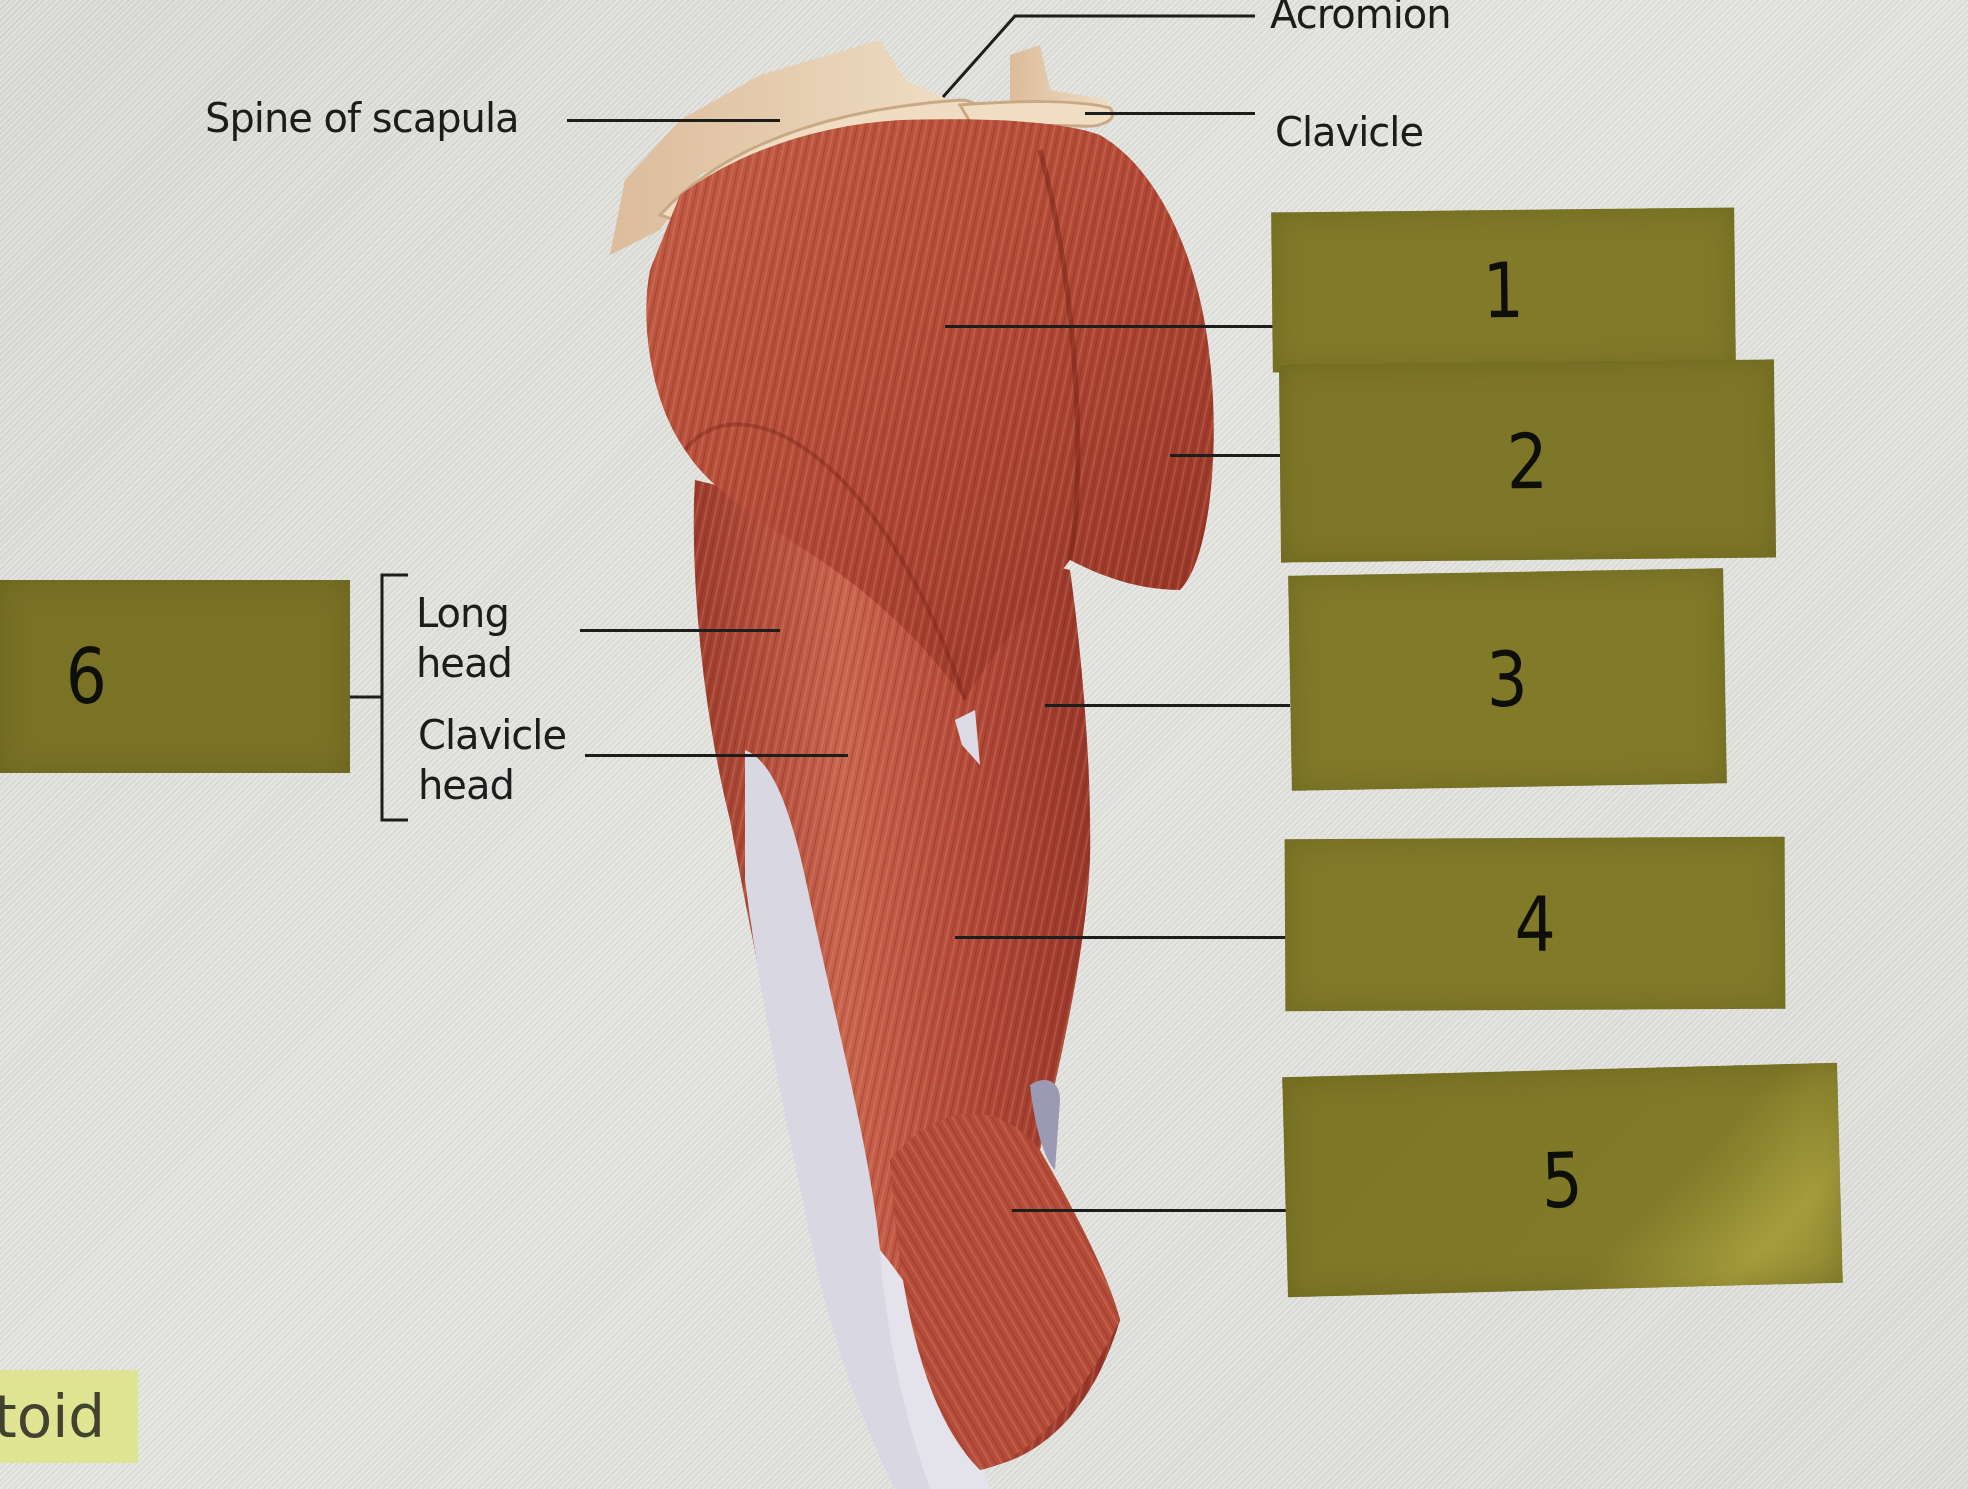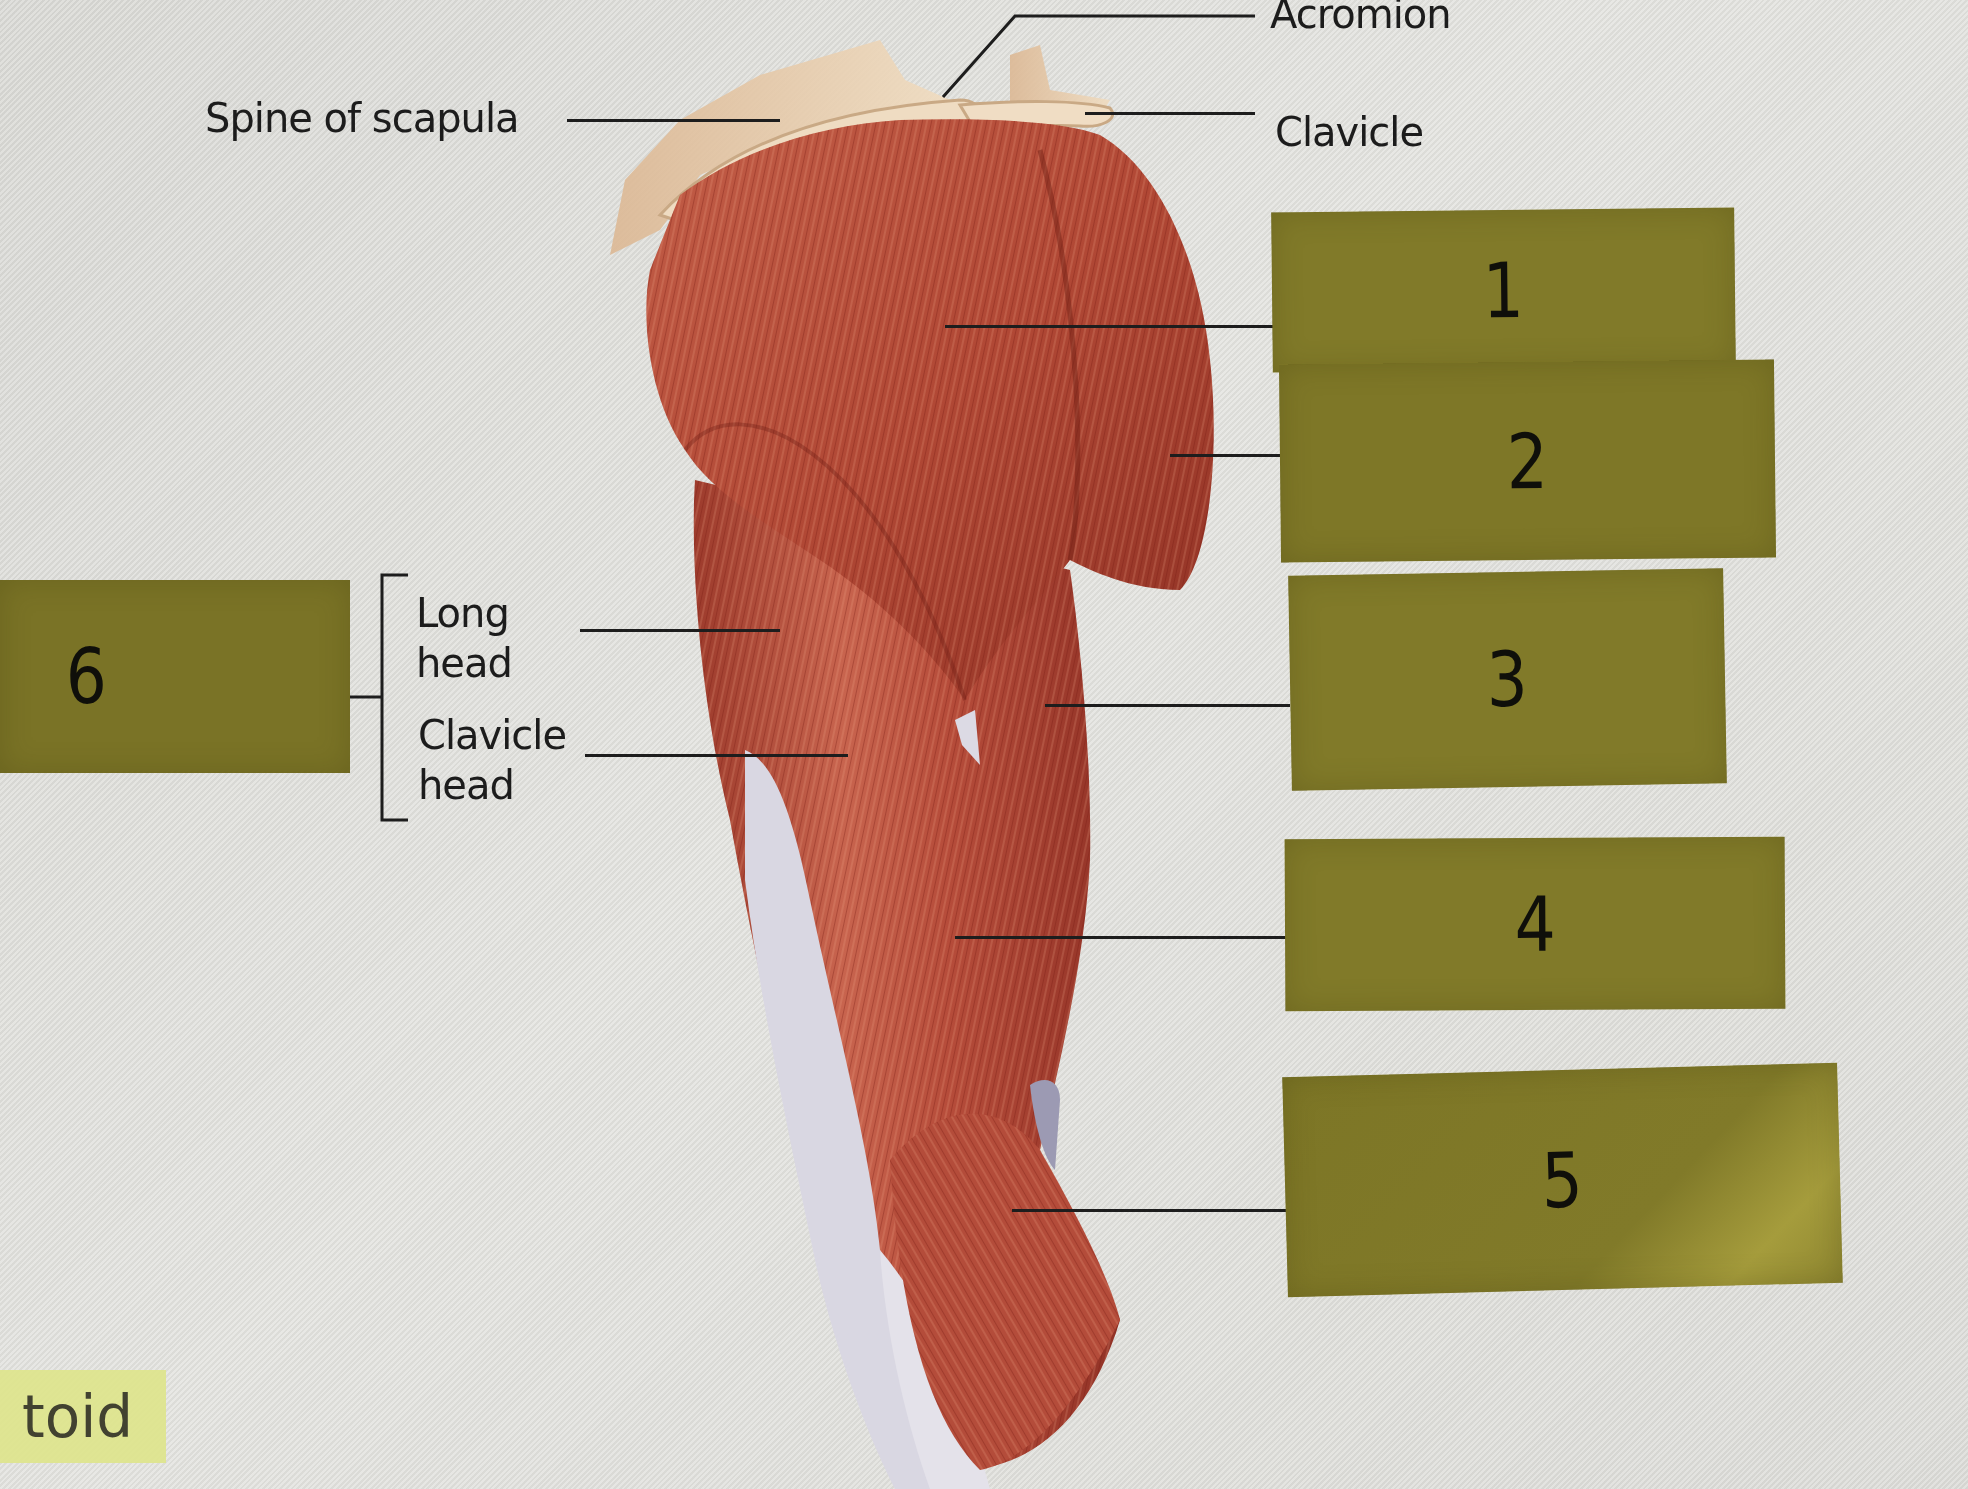--- a/index.html
+++ b/index.html
@@ -132,15 +132,15 @@
 <div class="sticky" style="left:1285px; top:838px; width:500px; height:172px; transform:rotate(-0.3deg);">
   <span class="num">4</span>
 </div>
 <div class="sticky" style="left:1285px; top:1070px; width:555px; height:220px; transform:rotate(-1.5deg); background:linear-gradient(135deg,#7d7626 0%,#817a29 65%,#a59c3c 85%,#8f8731 100%);">
   <span class="num">5</span>
 </div>
 <div class="sticky" style="left:0px; top:580px; width:350px; height:193px; justify-content:flex-start; background:#7a7326;">
   <span class="num" style="margin-left:62px;">6</span>
 </div>
 
-<div class="highlight" style="left:0px; top:1370px; width:138px; height:93px;padding-left:28px;">
+<div class="highlight" style="left:0px; top:1370px; width:138px; height:93px;">
   <span>toid</span>
 </div>
 
 </body></html>

